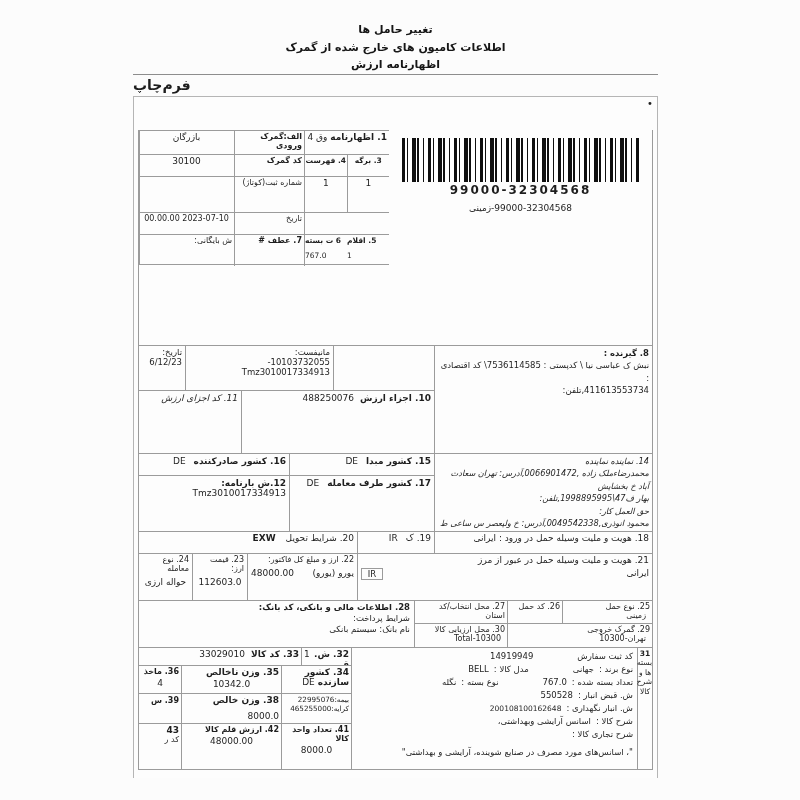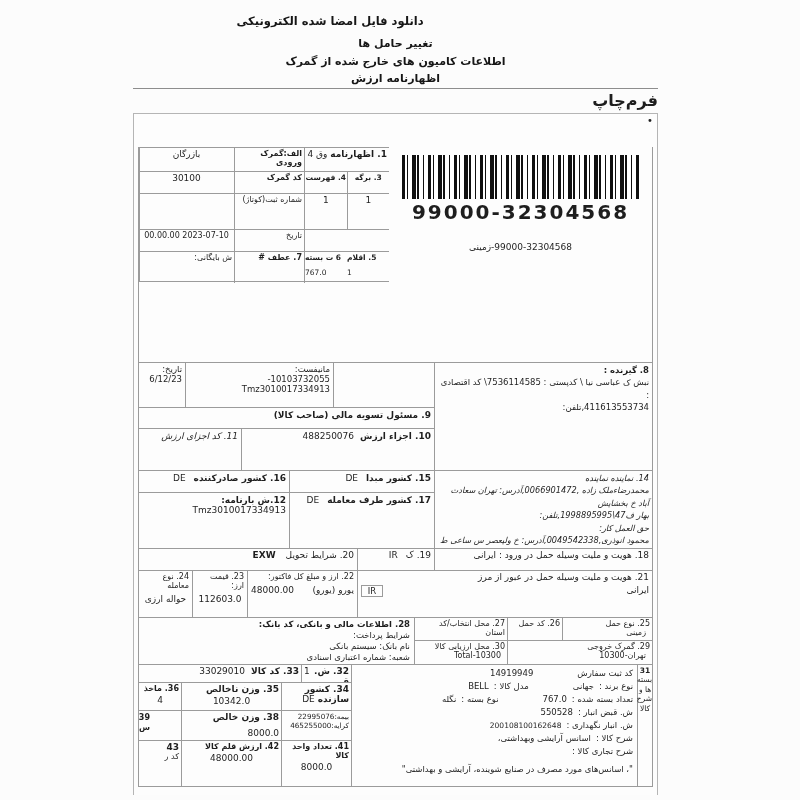--- a/index.html
+++ b/index.html
@@ -9,41 +9,41 @@
   a{ color:#161616; text-decoration:none; }
 
   
   .topnav{ padding-top:14px; }
   .dl-link{ display:block; text-align:center; font-size:11.5px; font-weight:bold; width:660px; }
   .nav-cols{ display:flex; direction:rtl; width:525px; margin:7px 0 0 133px; }
   .nav-col{ flex:1; text-align:center; }
   .nav-col a{ display:block; font-size:11px; font-weight:bold; line-height:17.5px; }
 
   .rule{ border:none; border-top:1px solid #8d8d8d; width:525px; margin-left:133px; }
-  .tab-label{ width:525px; margin-left:133px; text-align:right; font-size:16px; font-weight:bold;
+  .tab-label{ width:525px; margin-left:133px; text-align:left; font-size:14px; font-weight:bold;
               padding:2px 0 3px; cursor:pointer; }
 
   
   .panel{ margin-left:133px; width:525px; height:682px; border-left:1px solid #b5b5b5;
           border-right:1px solid #b5b5b5; border-top:1px solid #b5b5b5; position:relative; background:#fdfdfd; }
   .panel .bullet{ position:absolute; top:1px; right:4px; font-size:10px; }
 
   .form{ margin:33px 4px 0; border-left:1px solid var(--bc); border-right:1px solid var(--bc);
          direction:rtl; font-size:9px; }
   .ltr{ direction:ltr; unicode-bidi:embed; display:inline-block; }
   .b{ font-weight:bold; }
 
   
   .secA{ display:flex; direction:rtl; height:135px; }
   .bar-area{ flex:1; text-align:center; padding-top:8px; }
   .barcode{ width:238px; height:44px; margin:0 auto;
     background:repeating-linear-gradient(90deg,#101010 0 3px,#fff 3px 5px,#101010 5px 6px,#fff 6px 10px,
                #101010 10px 14px,#fff 14px 15px,#101010 15px 17px,#fff 17px 21px,#101010 21px 22px,#fff 22px 26px); }
-  .bar-num{ font-size:20px; font-weight:bold; letter-spacing:2px; direction:ltr; margin-top:1px; }
-  .bar-sub{ font-size:9px; margin-top:18px; }
+  .bar-num{ font-size:12px; font-weight:bold; letter-spacing:2px; direction:ltr; margin-top:1px; }
+  .bar-sub{ font-size:9px; margin-top:6px; }
   .tA{ width:250px; display:grid; direction:rtl; grid-template-columns:85px 70px 95px;
        grid-template-rows:24px 22px 36px 22px 31px; border-left:1px solid var(--bc);
        border-bottom:1px solid var(--bc); border-top:1px solid var(--bc); }
   .tA>div{ padding:1px 2px; overflow:hidden; }
   .bl{ border-left:1px solid var(--bc); }
   .bb{ border-bottom:1px solid var(--bc); }
   .cen{ text-align:center; }
   .split{ display:flex; direction:rtl; padding:0 !important; }
   .split>span{ flex:1; text-align:center; padding-top:1px; }
   .split>span:first-child{ border-left:1px solid var(--bc); }
@@ -123,33 +123,32 @@
   .fr:last-child{ border-bottom:none; }
   .fr>div{ padding:1px 2px; overflow:hidden; }
   .fr1{ height:18px; } .fr2{ height:28px; } .fr3{ height:30px; } .fr4{ flex:1; }
   .c32{ width:50px; border-left:1px solid var(--bc); display:flex; gap:4px; }
   .c33{ flex:1; display:flex; gap:6px; }
   .c34{ width:70px; border-left:1px solid var(--bc); }
   .c35{ width:100px; border-left:1px solid var(--bc); }
   .c36{ flex:1; }
   .vc{ text-align:center; margin-top:2px; }
   .insfr{ width:70px; border-left:1px solid var(--bc); font-size:7.2px; }
-  .c38{ width:100px; border-left:1px solid var(--bc); display:flex; gap:5px; flex-wrap:wrap;margin-left:29px; }
+  .c38{ width:100px; border-left:1px solid var(--bc); display:flex; gap:5px; flex-wrap:wrap; }
   .c39{ flex:1; }
   .c41{ width:70px; border-left:1px solid var(--bc); }
   .c42{ width:100px; border-left:1px solid var(--bc); }
   .c43{ flex:1; }
 </style>
 </head>
 <body>
 
 <div class="page">
 
   <div class="topnav">
-    <a href="#" class="dl-link">دانلود فایل امضا شده الکترونیکی</a>
     <div class="nav-cols">
       <div class="nav-col">
         <a href="#">تغییر حامل ها</a>
         <a href="#">اطلاعات کامیون های خارج شده از گمرک</a>
         <a href="#">اظهارنامه ارزش</a>
       </div>
     </div>
   </div>
 
   <hr class="rule">
@@ -214,21 +213,20 @@
             <div class="man">
               <div>مانیفست:</div>
               <div><span class="ltr">-10103732055</span></div>
               <div><span class="ltr">Tmz3010017334913</span></div>
             </div>
             <div class="dat">
               <div>تاریخ:</div>
               <div><span class="ltr">6/12/23</span></div>
             </div>
           </div>
-          <div class="row9 b">9. مسئول تسویه مالی (صاحب کالا)</div>
           <div class="row1011">
             <div class="b10">
               <span class="b">10. اجزاء ارزش</span>
               <span class="ltr">488250076</span>
             </div>
             <div class="b11">11. کد اجزای ارزش</div>
           </div>
         </div>
       </div>
 
@@ -322,21 +320,20 @@
             <div class="c30">
               <div>30. محل ارزیابی کالا</div>
               <div class="v"><span class="ltr">Total-10300</span></div>
             </div>
           </div>
         </div>
         <div class="eleft">
           <div class="b">28. اطلاعات مالی و بانکی، کد بانک:</div>
           <div>شرایط پرداخت:</div>
           <div>نام بانک: سیستم بانکی</div>
-          <div>شعبه: شماره اعتباری اسنادی</div>
         </div>
       </div>
 
       <div class="sec secF">
         <div class="strip31">
           <span class="b">31</span>
           <span>بسته</span>
           <span>ها و</span>
           <span>شرح</span>
           <span>کالا</span>

